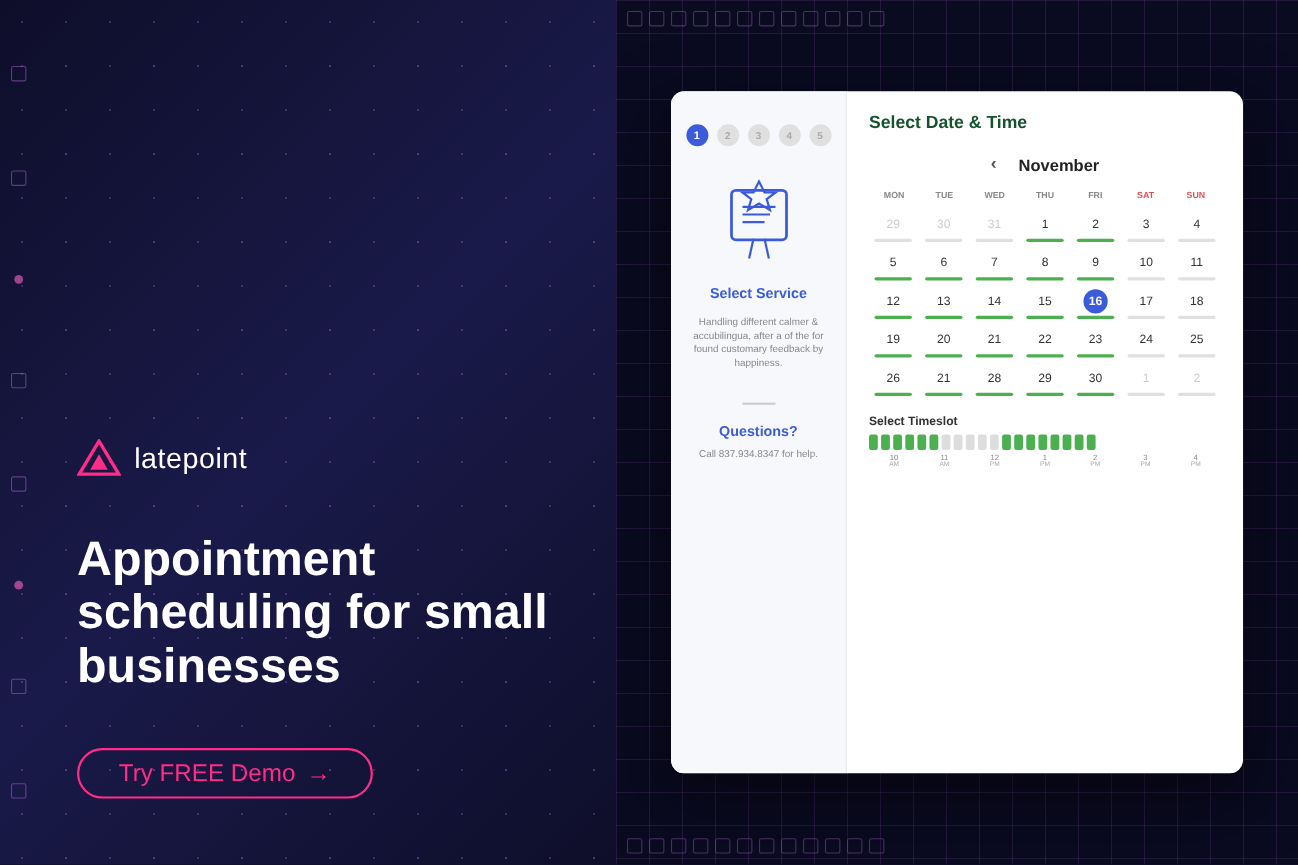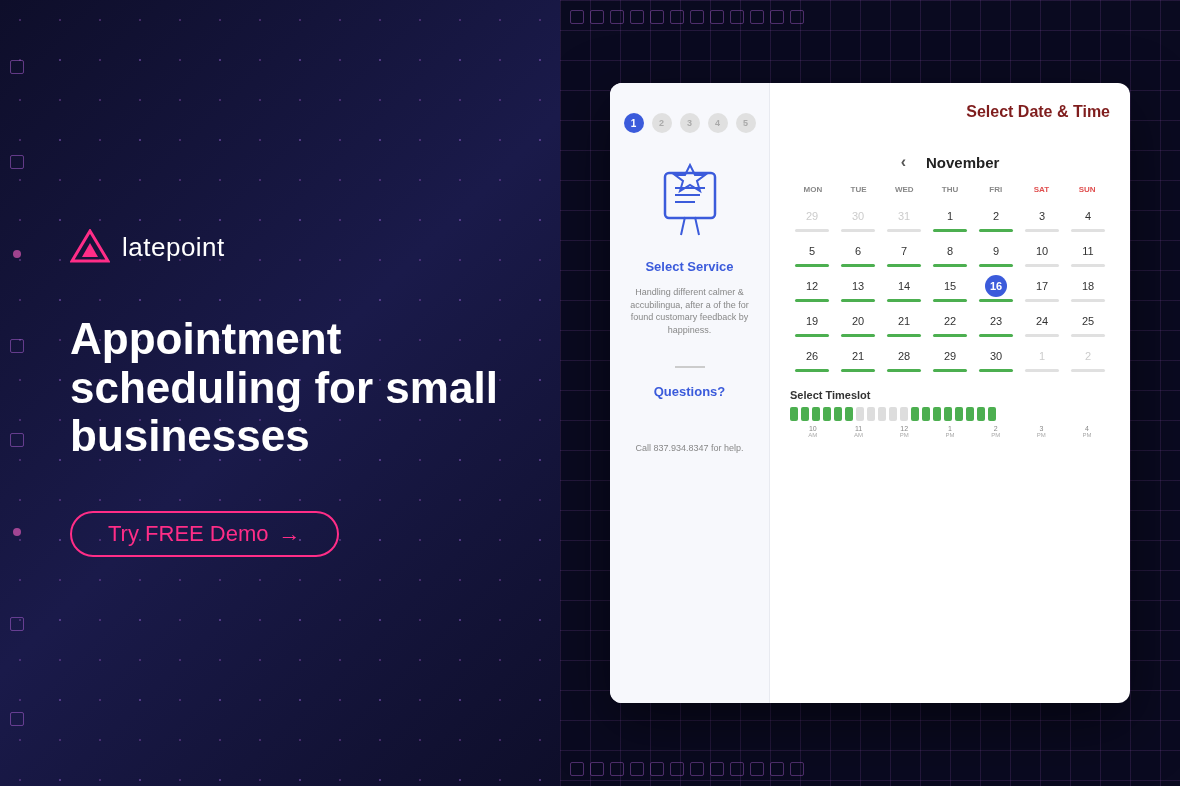--- a/index.html
+++ b/index.html
@@ -23,21 +23,21 @@
       position: relative;
     }
 
     
     .left-panel {
       width: 560px;
       min-width: 560px;
       background: linear-gradient(135deg, #0e0e2a 0%, #1a1a4a 50%, #0e0e2a 100%);
       display: flex;
       flex-direction: column;
-      justify-content: center;
+      justify-content: flex-end;
       padding: 60px 60px 60px 70px;
       position: relative;
       overflow: hidden;
     }
 
     
     .left-panel::before {
       content: '';
       position: absolute;
       top: 0; left: 0; right: 0; bottom: 0;
@@ -270,36 +270,35 @@
       font-size: 13px;
       font-weight: 600;
       text-align: center;
       margin-bottom: 8px;
     }
 
     .questions-sub {
       color: #888;
       font-size: 9px;
       text-align: left;
-      margin-top: 36px;
     }
 
     
     .widget-main {
       flex: 1;
       padding: 20px;
       overflow: hidden;
     }
 
     .widget-title {
-      color: #7f1d1d;
+      color: #14532d;
       font-size: 16px;
       font-weight: 700;
-      text-align: right;
-      margin-bottom: 32px;
+      text-align: left;
+      margin-bottom: 20px;
     }
 
     
     .month-nav {
       display: flex;
       align-items: center;
       justify-content: center;
       gap: 20px;
       margin-bottom: 12px;
     }

